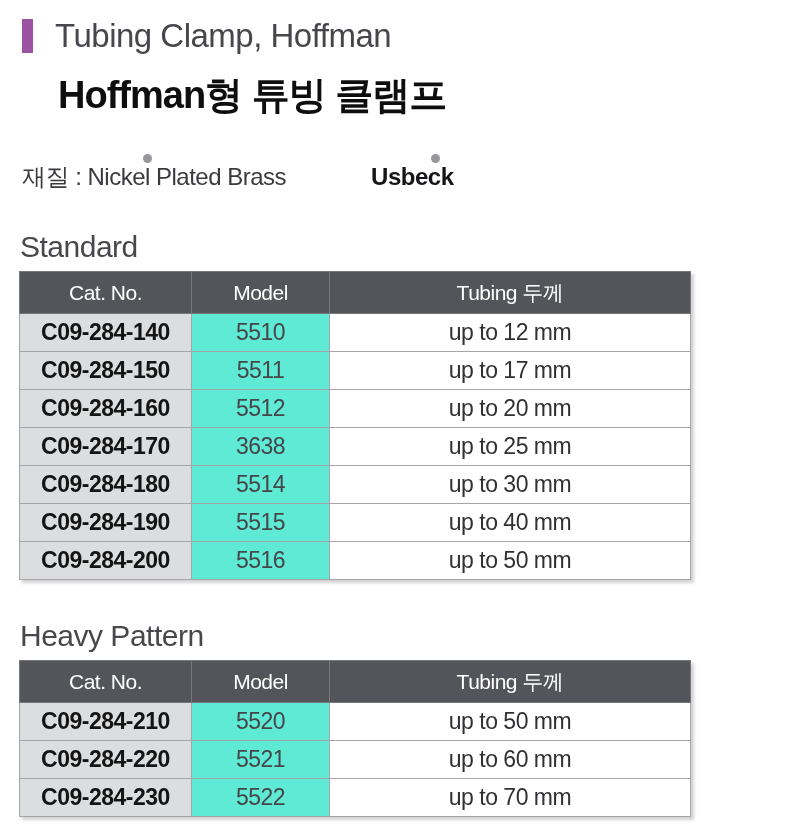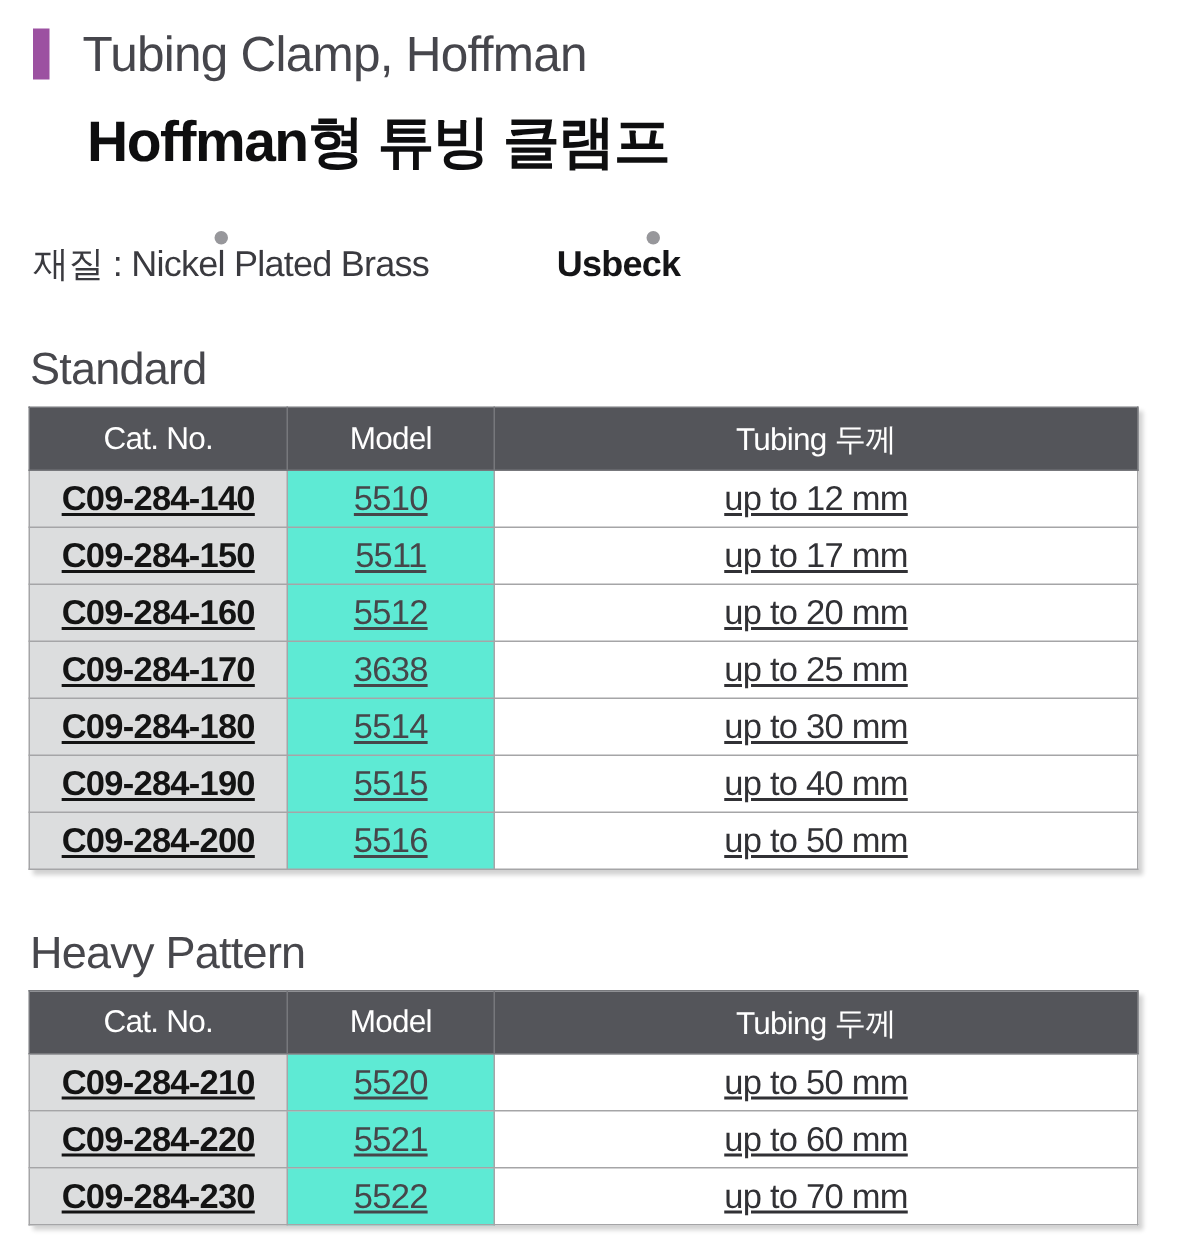--- a/index.html
+++ b/index.html
@@ -65,21 +65,21 @@
   .section-heading {
     margin: 38px 0 0 20px;
     font-size: 30px;
     font-weight: normal;
     color: #47474c;
     letter-spacing: -0.5px;
     line-height: 35px;
   }
   table.spec-table {
     border-collapse: collapse;
-    width: 740px;
+    width: 672px;
     margin: 7px 0 0 19px;
     box-shadow: 3px 3px 3px rgba(0,0,0,0.18);
     table-layout: fixed;
   }
   .spec-table th {
     background: #54555a;
     color: #ffffff;
     font-weight: normal;
     font-size: 21px;
     height: 42px;
@@ -90,21 +90,20 @@
     vertical-align: middle;
   }
   .spec-table th:first-child { border-left: 1px solid #77787c; }
   .spec-table td {
     height: 38px;
     font-size: 23px;
     text-align: center;
     vertical-align: middle;
     border: 1px solid #a5a5a7;
     letter-spacing: -0.5px;
-    text-decoration: underline;
   }
   .col-cat   { width: 172px; }
   .col-model { width: 138px; }
   td.cat {
     background: #dcddde;
     font-weight: bold;
     color: #141414;
   }
   td.model {
     background: #5eead4;

